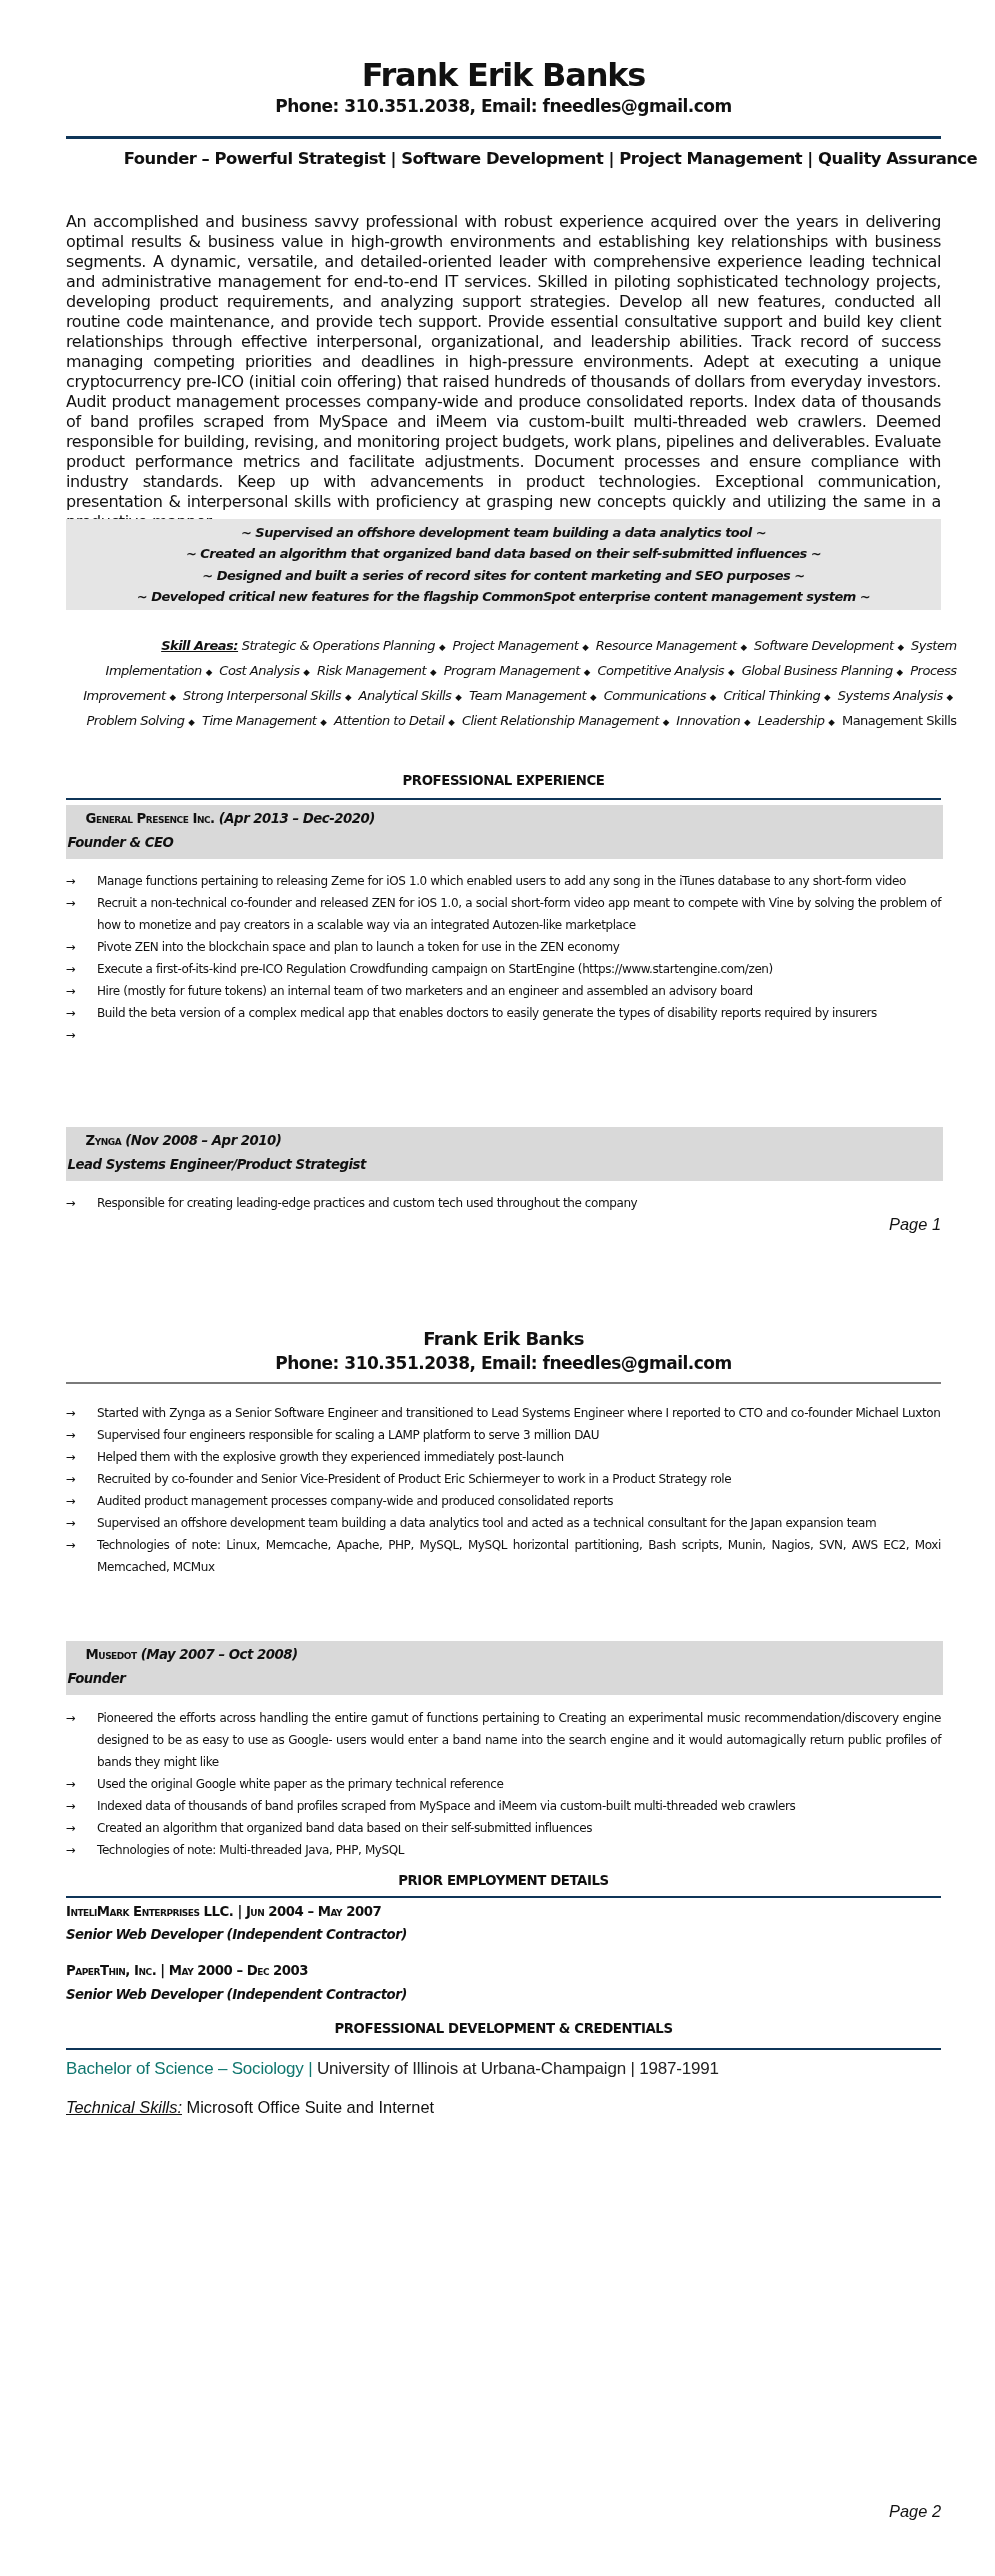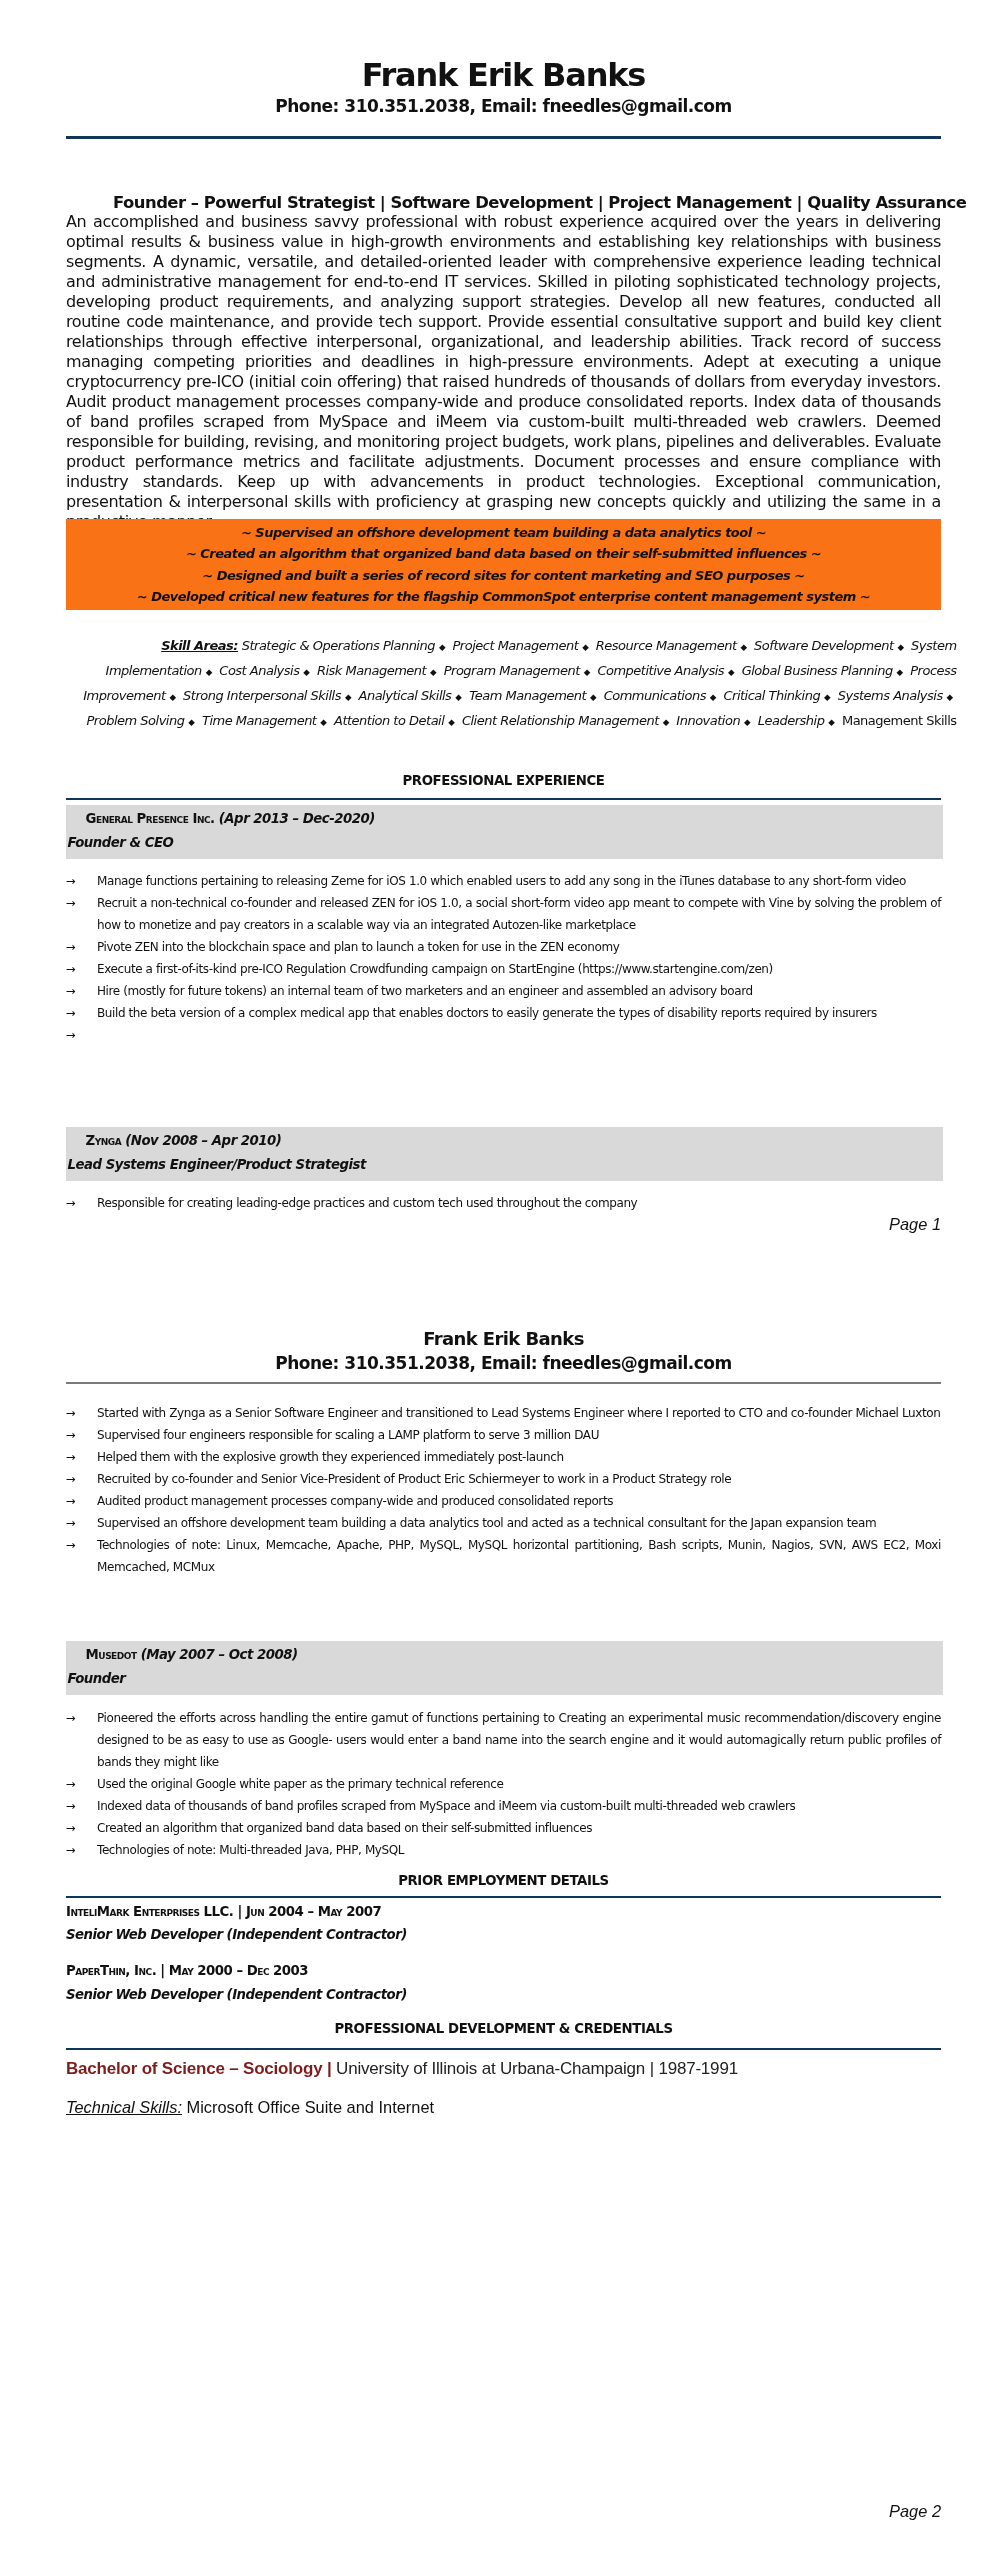--- a/index.html
+++ b/index.html
@@ -6,42 +6,42 @@
   body { width:996px; height:2576px; position:relative; font-family:"Liberation Sans", sans-serif; color:#111; }
   .doc { position:absolute; left:66px; width:875px; }
   .center { text-align:center; }
   .name-lg { font-family:"DejaVu Sans", sans-serif; font-weight:bold; font-size:32px; letter-spacing:-1.2px; line-height:39px; }
   .contact-lg { font-family:"DejaVu Sans", sans-serif; font-weight:bold; font-size:17px; letter-spacing:-0.5px; line-height:23.4px; }
   .name-sm { font-family:"DejaVu Sans", sans-serif; font-weight:bold; font-size:18px; letter-spacing:-0.6px; line-height:25px; }
   .contact-sm { font-family:"DejaVu Sans", sans-serif; font-weight:bold; font-size:17px; letter-spacing:-0.5px; line-height:25px; }
   .rule-navy { height:3.1px; background:#0f3558; }
   .rule-navy-thin { height:2.3px; background:#0f3558; }
   .rule-gray { height:1.6px; background:#7a7a7a; }
-  .headline { font-family:"DejaVu Sans", sans-serif; font-weight:bold; font-size:16.4px; letter-spacing:-0.5px; line-height:30px; text-align:left; padding-left:47px;margin-top:44px; }
+  .headline { font-family:"DejaVu Sans", sans-serif; font-weight:bold; font-size:16.4px; letter-spacing:-0.5px; line-height:30px; text-align:center; padding-left:47px; }
   .summary { font-family:"DejaVu Sans", sans-serif; font-size:16px; letter-spacing:-0.4px; line-height:20px; text-align:justify; }
-  .highlights { background:#f97316; padding:3.1px 0 3.1px 0; }
+  .highlights { background:#e5e5e5; padding:3.1px 0 3.1px 0; }
   .highlights div { font-family:"DejaVu Sans", sans-serif; font-weight:bold; font-style:italic; font-size:13px; letter-spacing:-0.5px; line-height:21.3px; text-align:center; }
   .skills { font-family:"DejaVu Sans", sans-serif; font-style:italic; font-size:13px; letter-spacing:-0.5px; line-height:24px; text-align:right; padding:0 15.6px; }
   .skills .lbl { font-weight:bold; text-decoration:underline; }
   .skills .sep { font-style:normal; font-size:8.6px; padding:0 3.9px; }
   .skills .last { font-style:normal; }
   .sec-title { font-family:"DejaVu Sans", sans-serif; font-weight:bold; font-size:13.3px; letter-spacing:-0.4px; text-align:center; line-height:22px; }
   .job-head { background:#d9d9d9; padding:2.3px 0 3.9px 1.6px; }
   .job-line1 { font-family:"DejaVu Sans", sans-serif; font-weight:bold; font-size:13.3px; letter-spacing:-0.5px; line-height:24px; }
   .smallcaps { font-variant:small-caps;margin-left:18px; }
   .job-line1 .dates { font-style:italic; }
   .job-title { font-family:"DejaVu Sans", sans-serif; font-weight:bold; font-style:italic; font-size:13.3px; letter-spacing:-0.5px; line-height:24px; }
   ul.bullets { list-style:none; margin:0; padding:0; }
   ul.bullets li { position:relative; padding-left:31px; font-family:"DejaVu Sans", sans-serif; font-size:12px; letter-spacing:-0.4px; line-height:22px; text-align:justify; }
   ul.bullets li .arrow { position:absolute; left:0; top:0; font-size:11.7px; }
   .page-num { position:absolute; right:55px; font-family:"Liberation Sans", sans-serif; font-style:italic; font-size:16.4px; }
   .prior-head { font-family:"DejaVu Sans", sans-serif; font-weight:bold; font-size:13.3px; letter-spacing:-0.5px; line-height:23.4px; font-variant:small-caps; }
   .prior-title { font-family:"DejaVu Sans", sans-serif; font-weight:bold; font-style:italic; font-size:13.3px; letter-spacing:-0.5px; line-height:23.4px; }
   .edu { font-family:"Liberation Sans", sans-serif; font-size:17px; letter-spacing:-0.2px; line-height:26.6px; }
-  .edu .deg { font-weight:bold; color:#7f1d1d;margin-top:12px; }
+  .edu .deg { font-weight:normal; color:#0f766e;margin-top:12px; }
   .edu .rest { color:#222; }
   .tech { font-family:"Liberation Sans", sans-serif; font-size:16.4px; line-height:25px; }
   .tech .lbl { font-style:italic; text-decoration:underline; }
 </style>
 </head>
 <body>
 
 <div class="doc center" style="top:56px;">
   <div class="name-lg">Frank Erik Banks</div>
   <div class="contact-lg">Phone: 310.351.2038, Email: fneedles@gmail.com</div>

